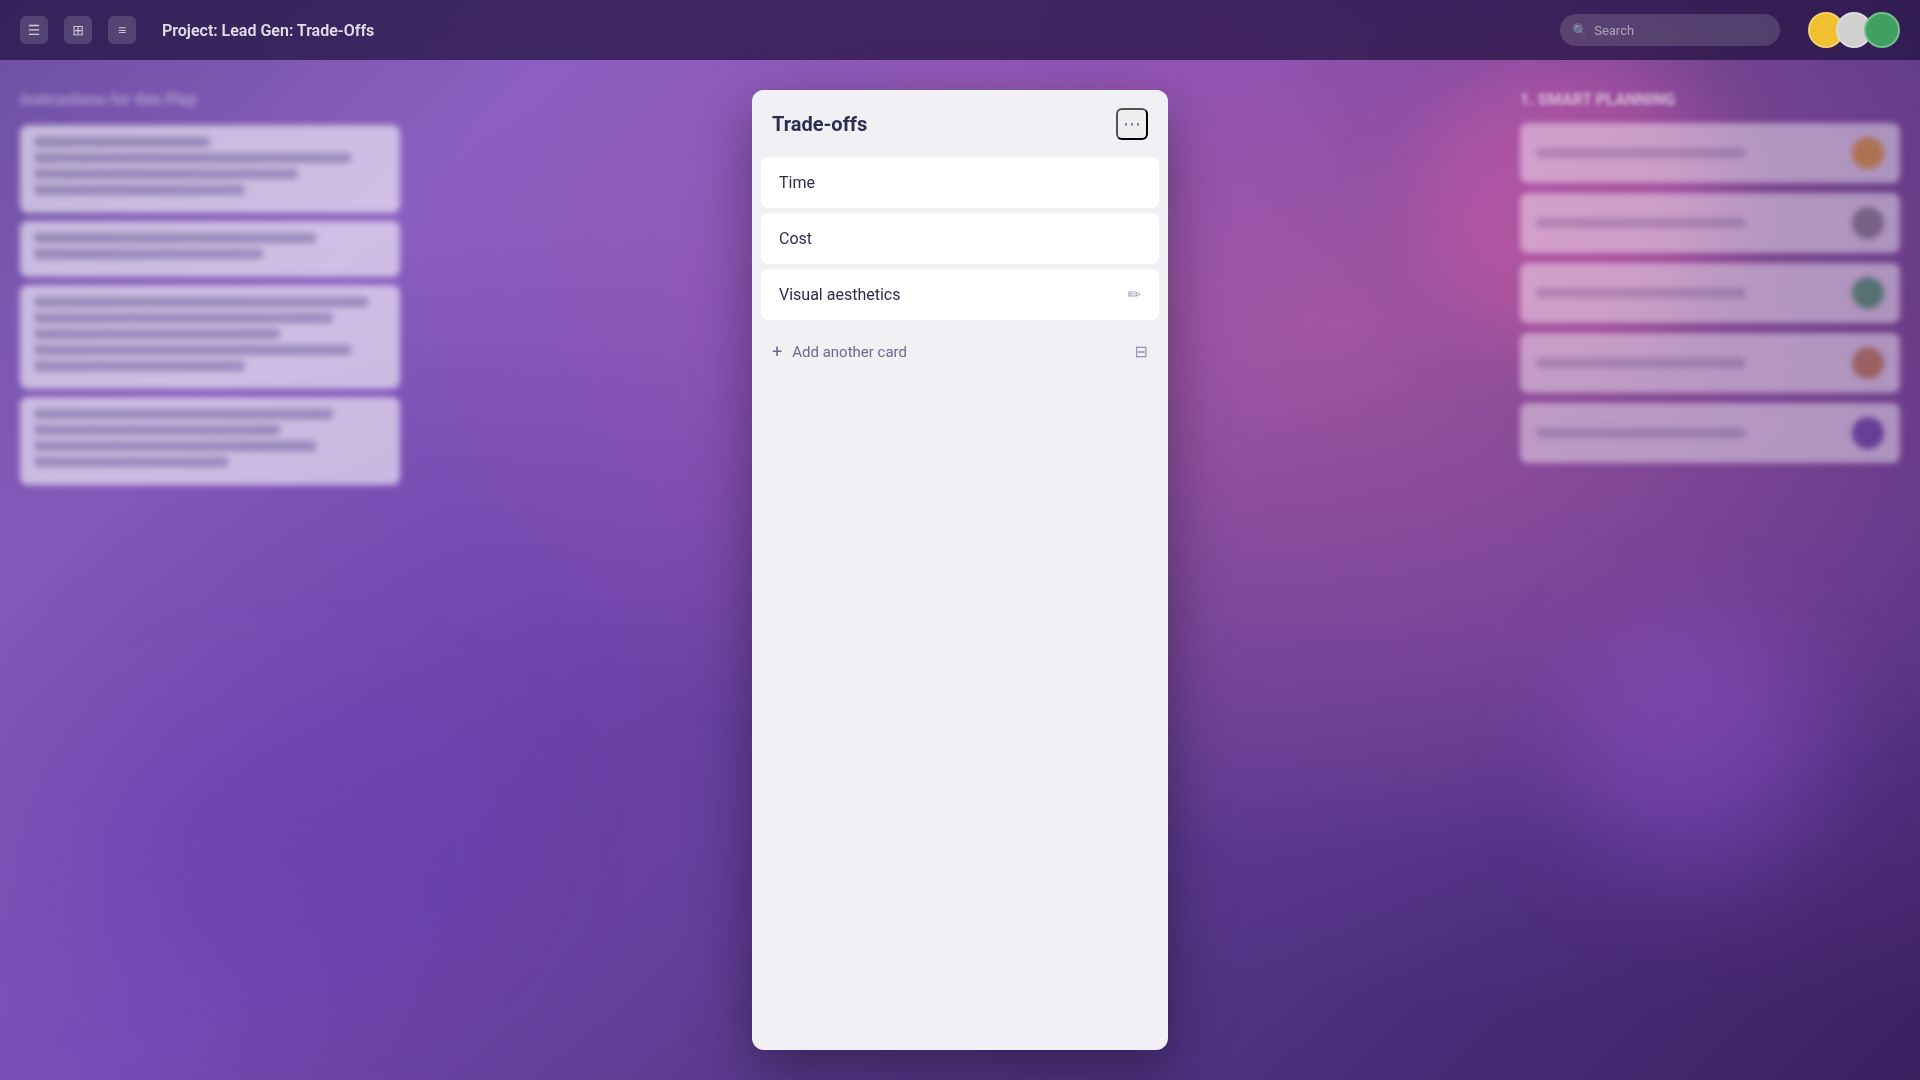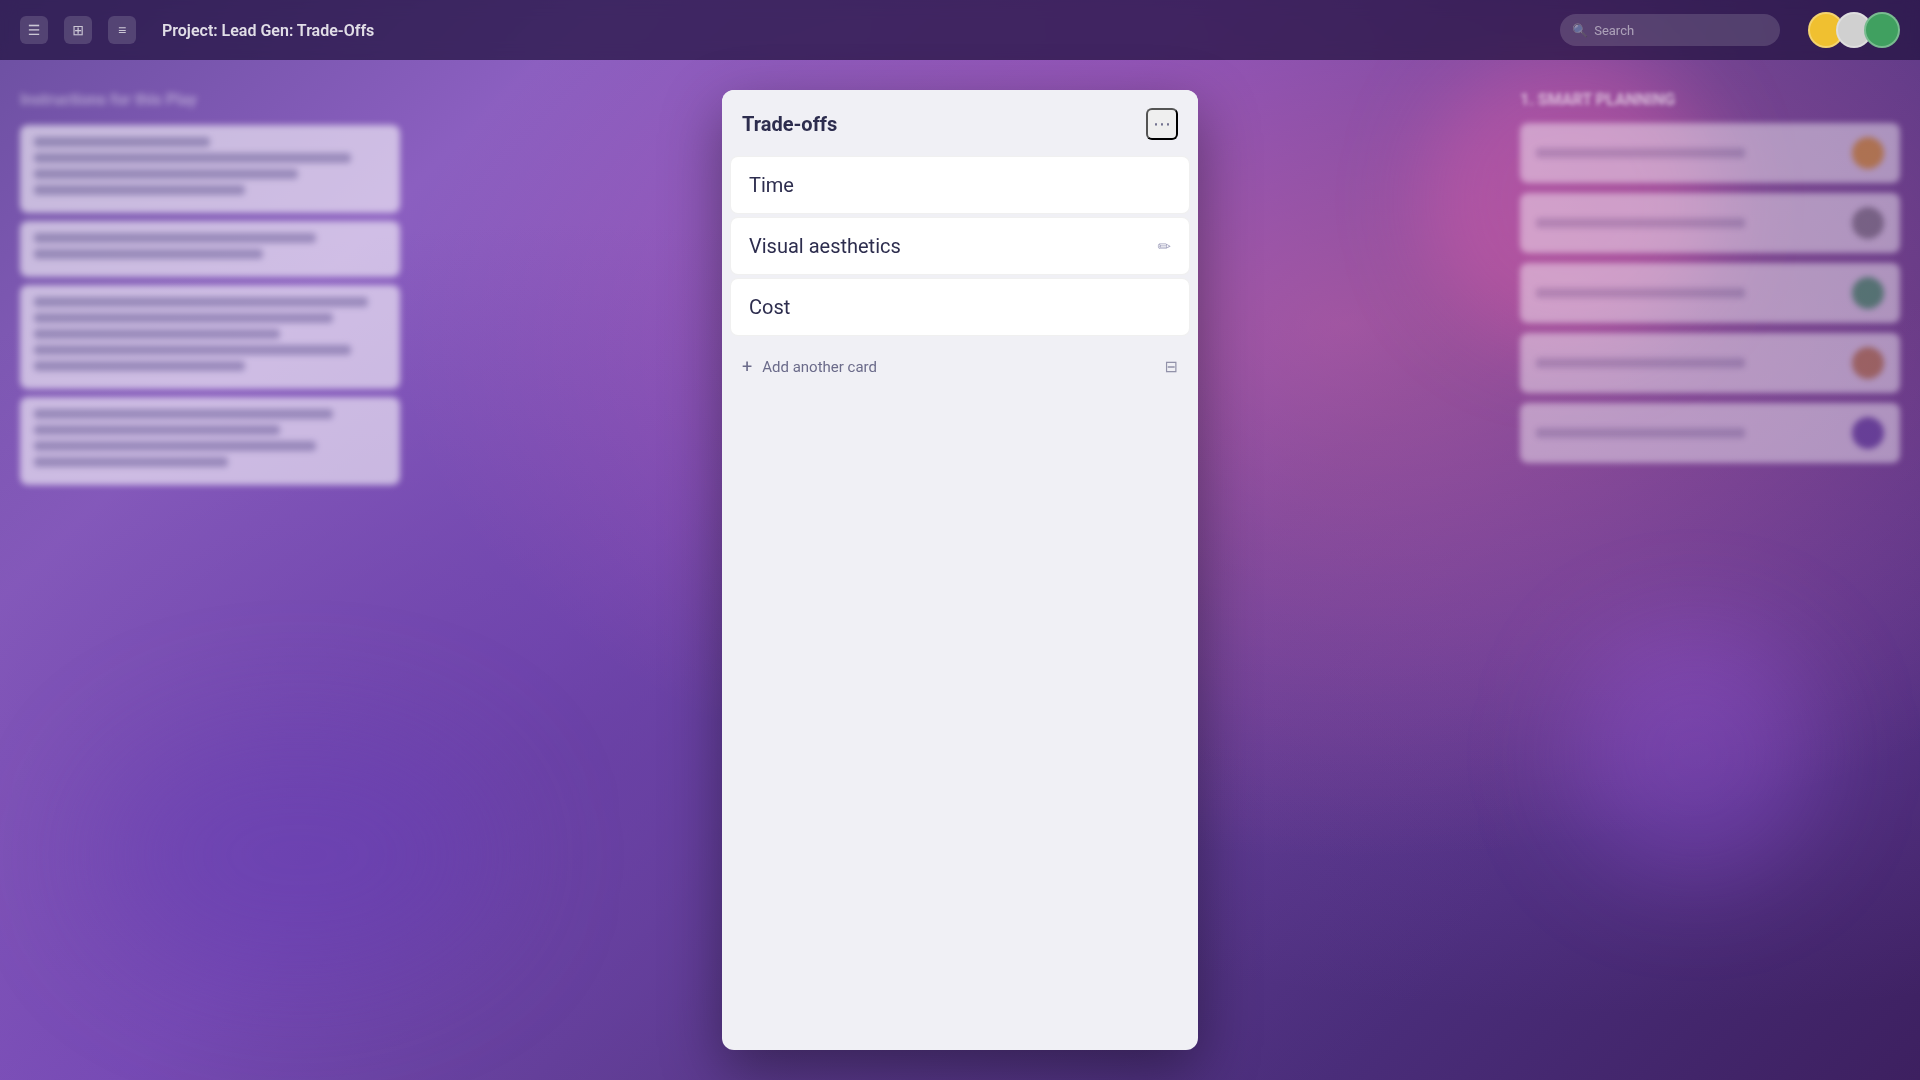--- a/index.html
+++ b/index.html
@@ -149,21 +149,21 @@
     }
 
     
     .column-right {
       width: 380px;
       flex-shrink: 0;
     }
 
     
     .tradeoffs-panel {
-      width: 476px;
+      width: 416px;
       background: #f0f0f5;
       border-radius: 12px;
       overflow: hidden;
       box-shadow: 0 20px 60px rgba(0,0,0,0.4);
     }
 
     .panel-header {
       display: flex;
       align-items: center;
       justify-content: space-between;
@@ -195,21 +195,21 @@
       border-radius: 8px;
       padding: 16px 18px;
       display: flex;
       align-items: center;
       justify-content: space-between;
       cursor: pointer;
       border: 1px solid rgba(0,0,0,0.06);
     }
 
     .card-item-text {
-      font-size: 20px;
+      font-size: 16px;
       color: #2d2d4e;
       font-weight: 400;
     }
 
     .card-item-icon {
       color: #7878a0;
       font-size: 16px;
       opacity: 0.7;
     }
 
@@ -364,26 +364,26 @@
       <div class="panel-header">
         <span class="panel-title">Trade-offs</span>
         <button class="panel-menu-btn">⋯</button>
       </div>
 
       <div class="card-item">
         <span class="card-item-text">Time</span>
       </div>
 
       <div class="card-item">
+        <span class="card-item-text">Cost</span>
+      </div>
+
+      <div class="card-item">
         <span class="card-item-text">Visual aesthetics</span>
         <span class="card-item-icon">✏</span>
-      </div>
-
-      <div class="card-item">
-        <span class="card-item-text">Cost</span>
       </div>
 
 
 
       <div class="add-card-btn">
         <div class="add-card-left">
           <span class="add-card-plus">+</span>
           <span>Add another card</span>
         </div>
         <span style="font-size:16px; color:#6b6b8a; opacity:0.7;">⊟</span>

